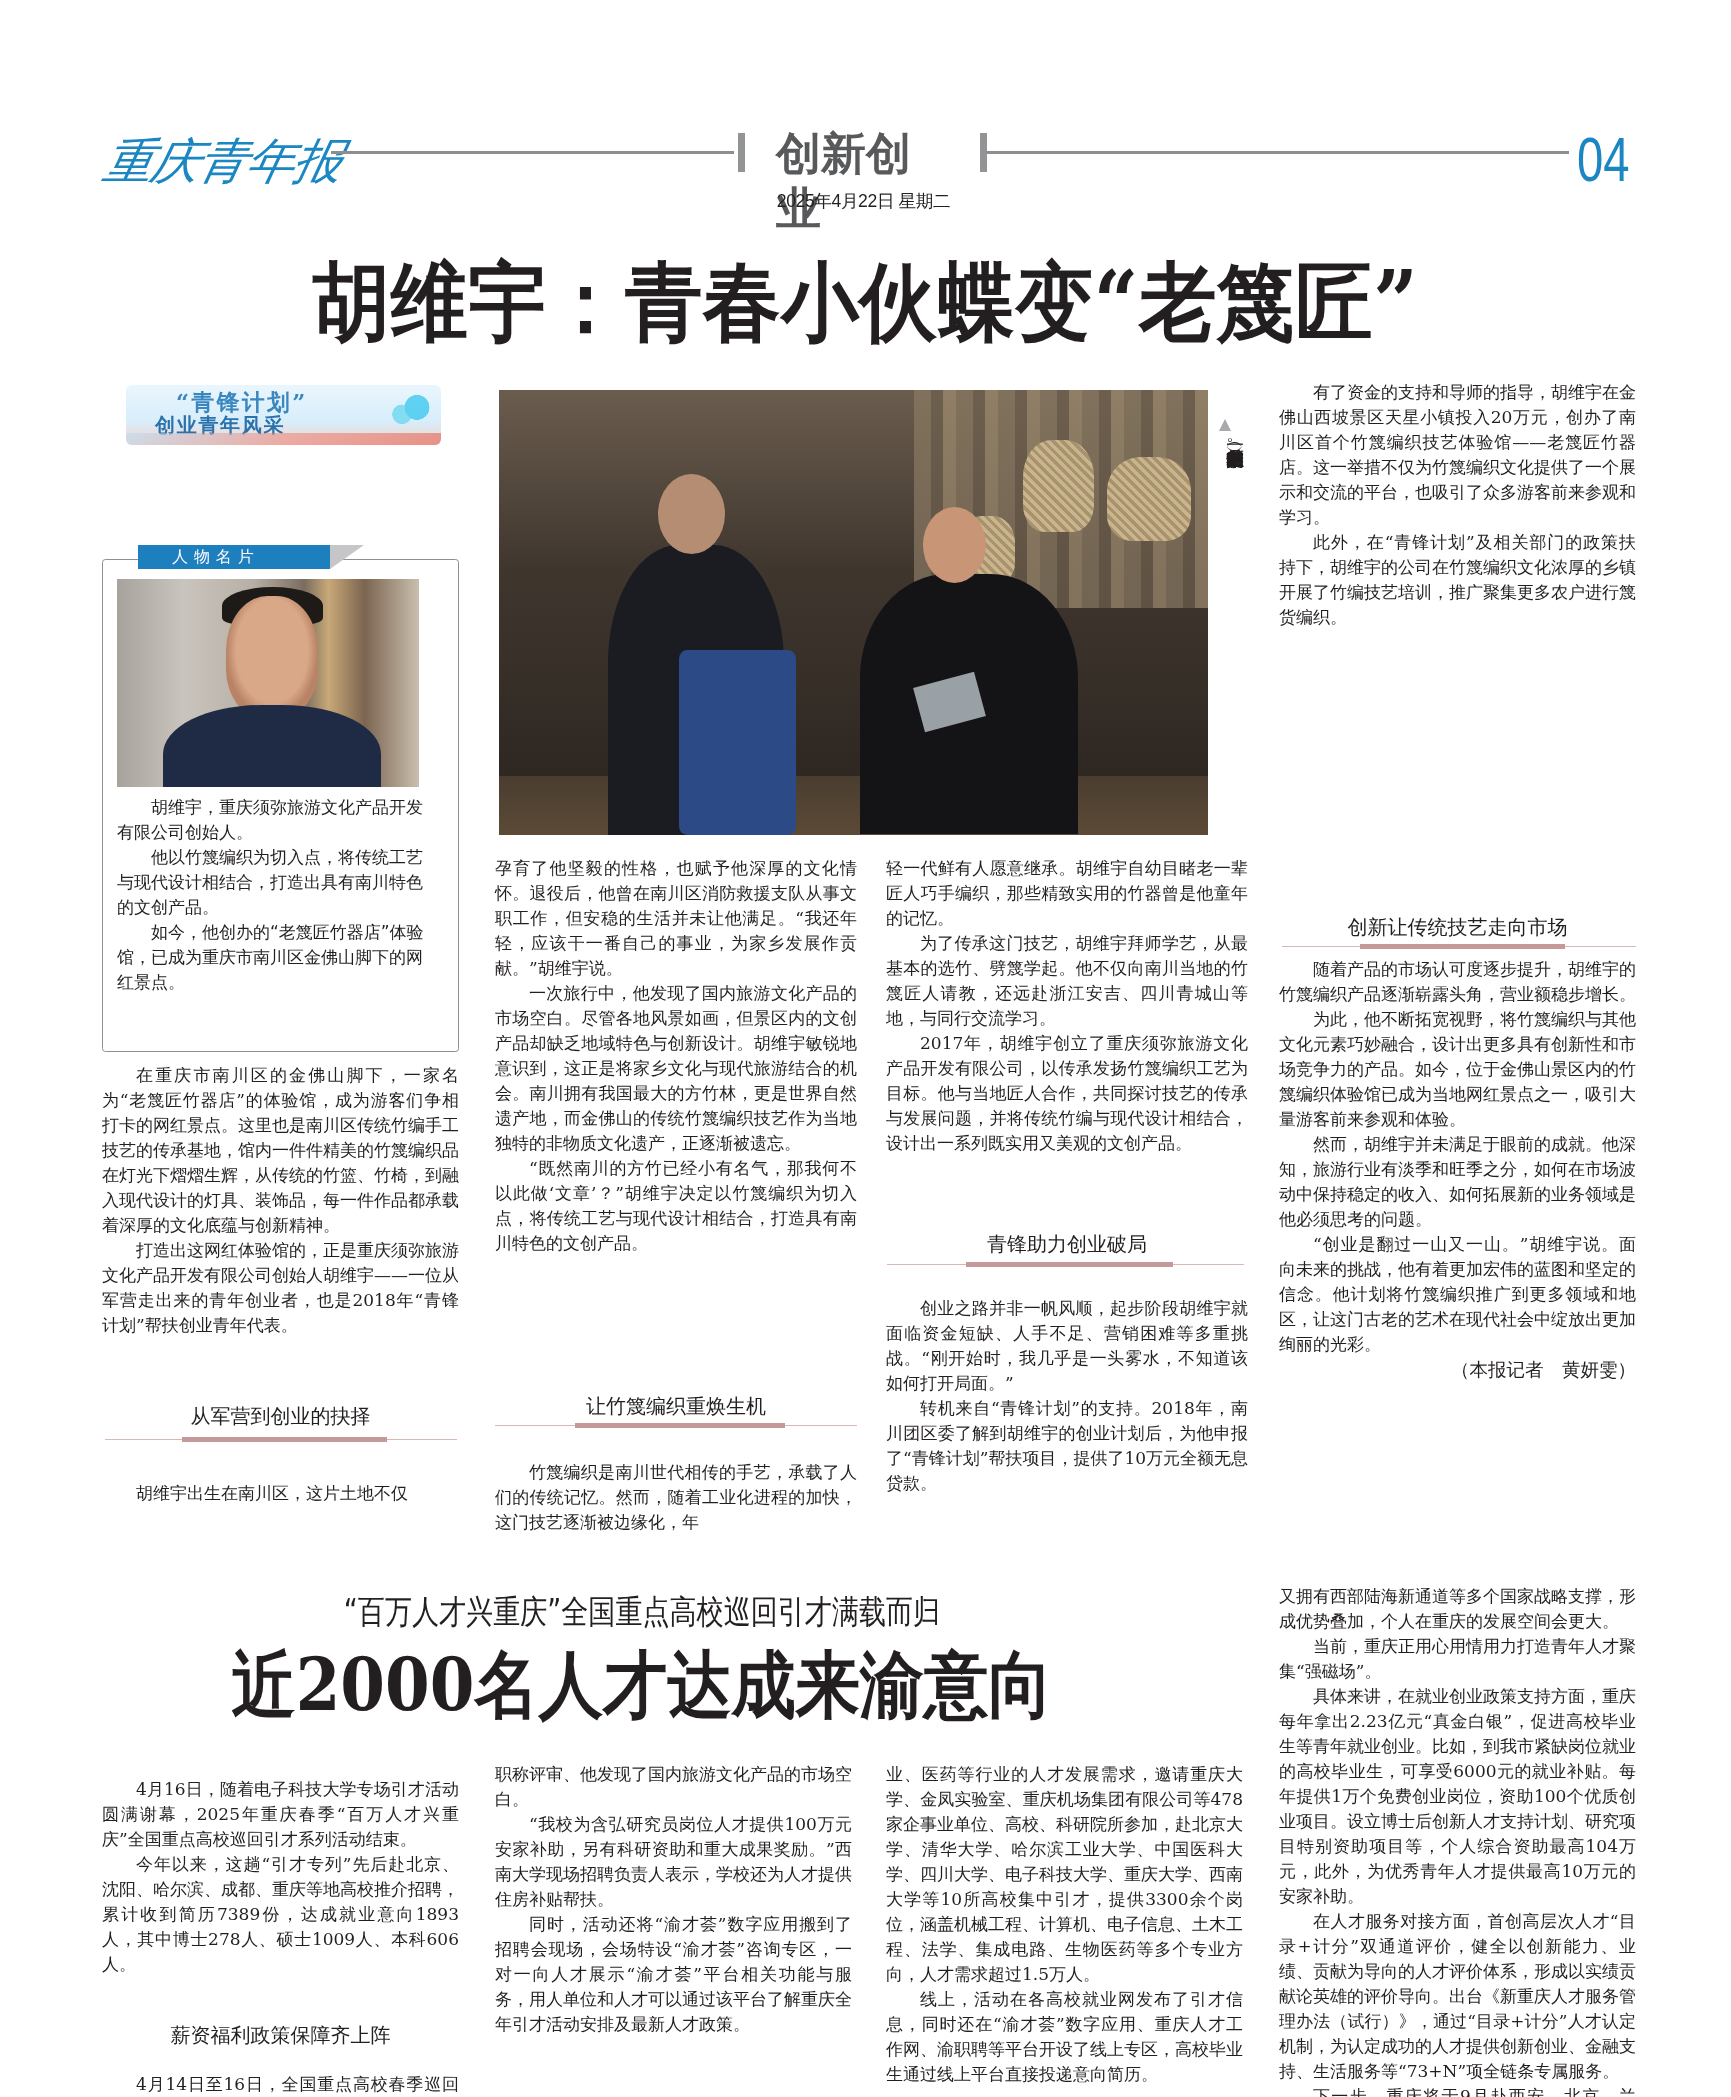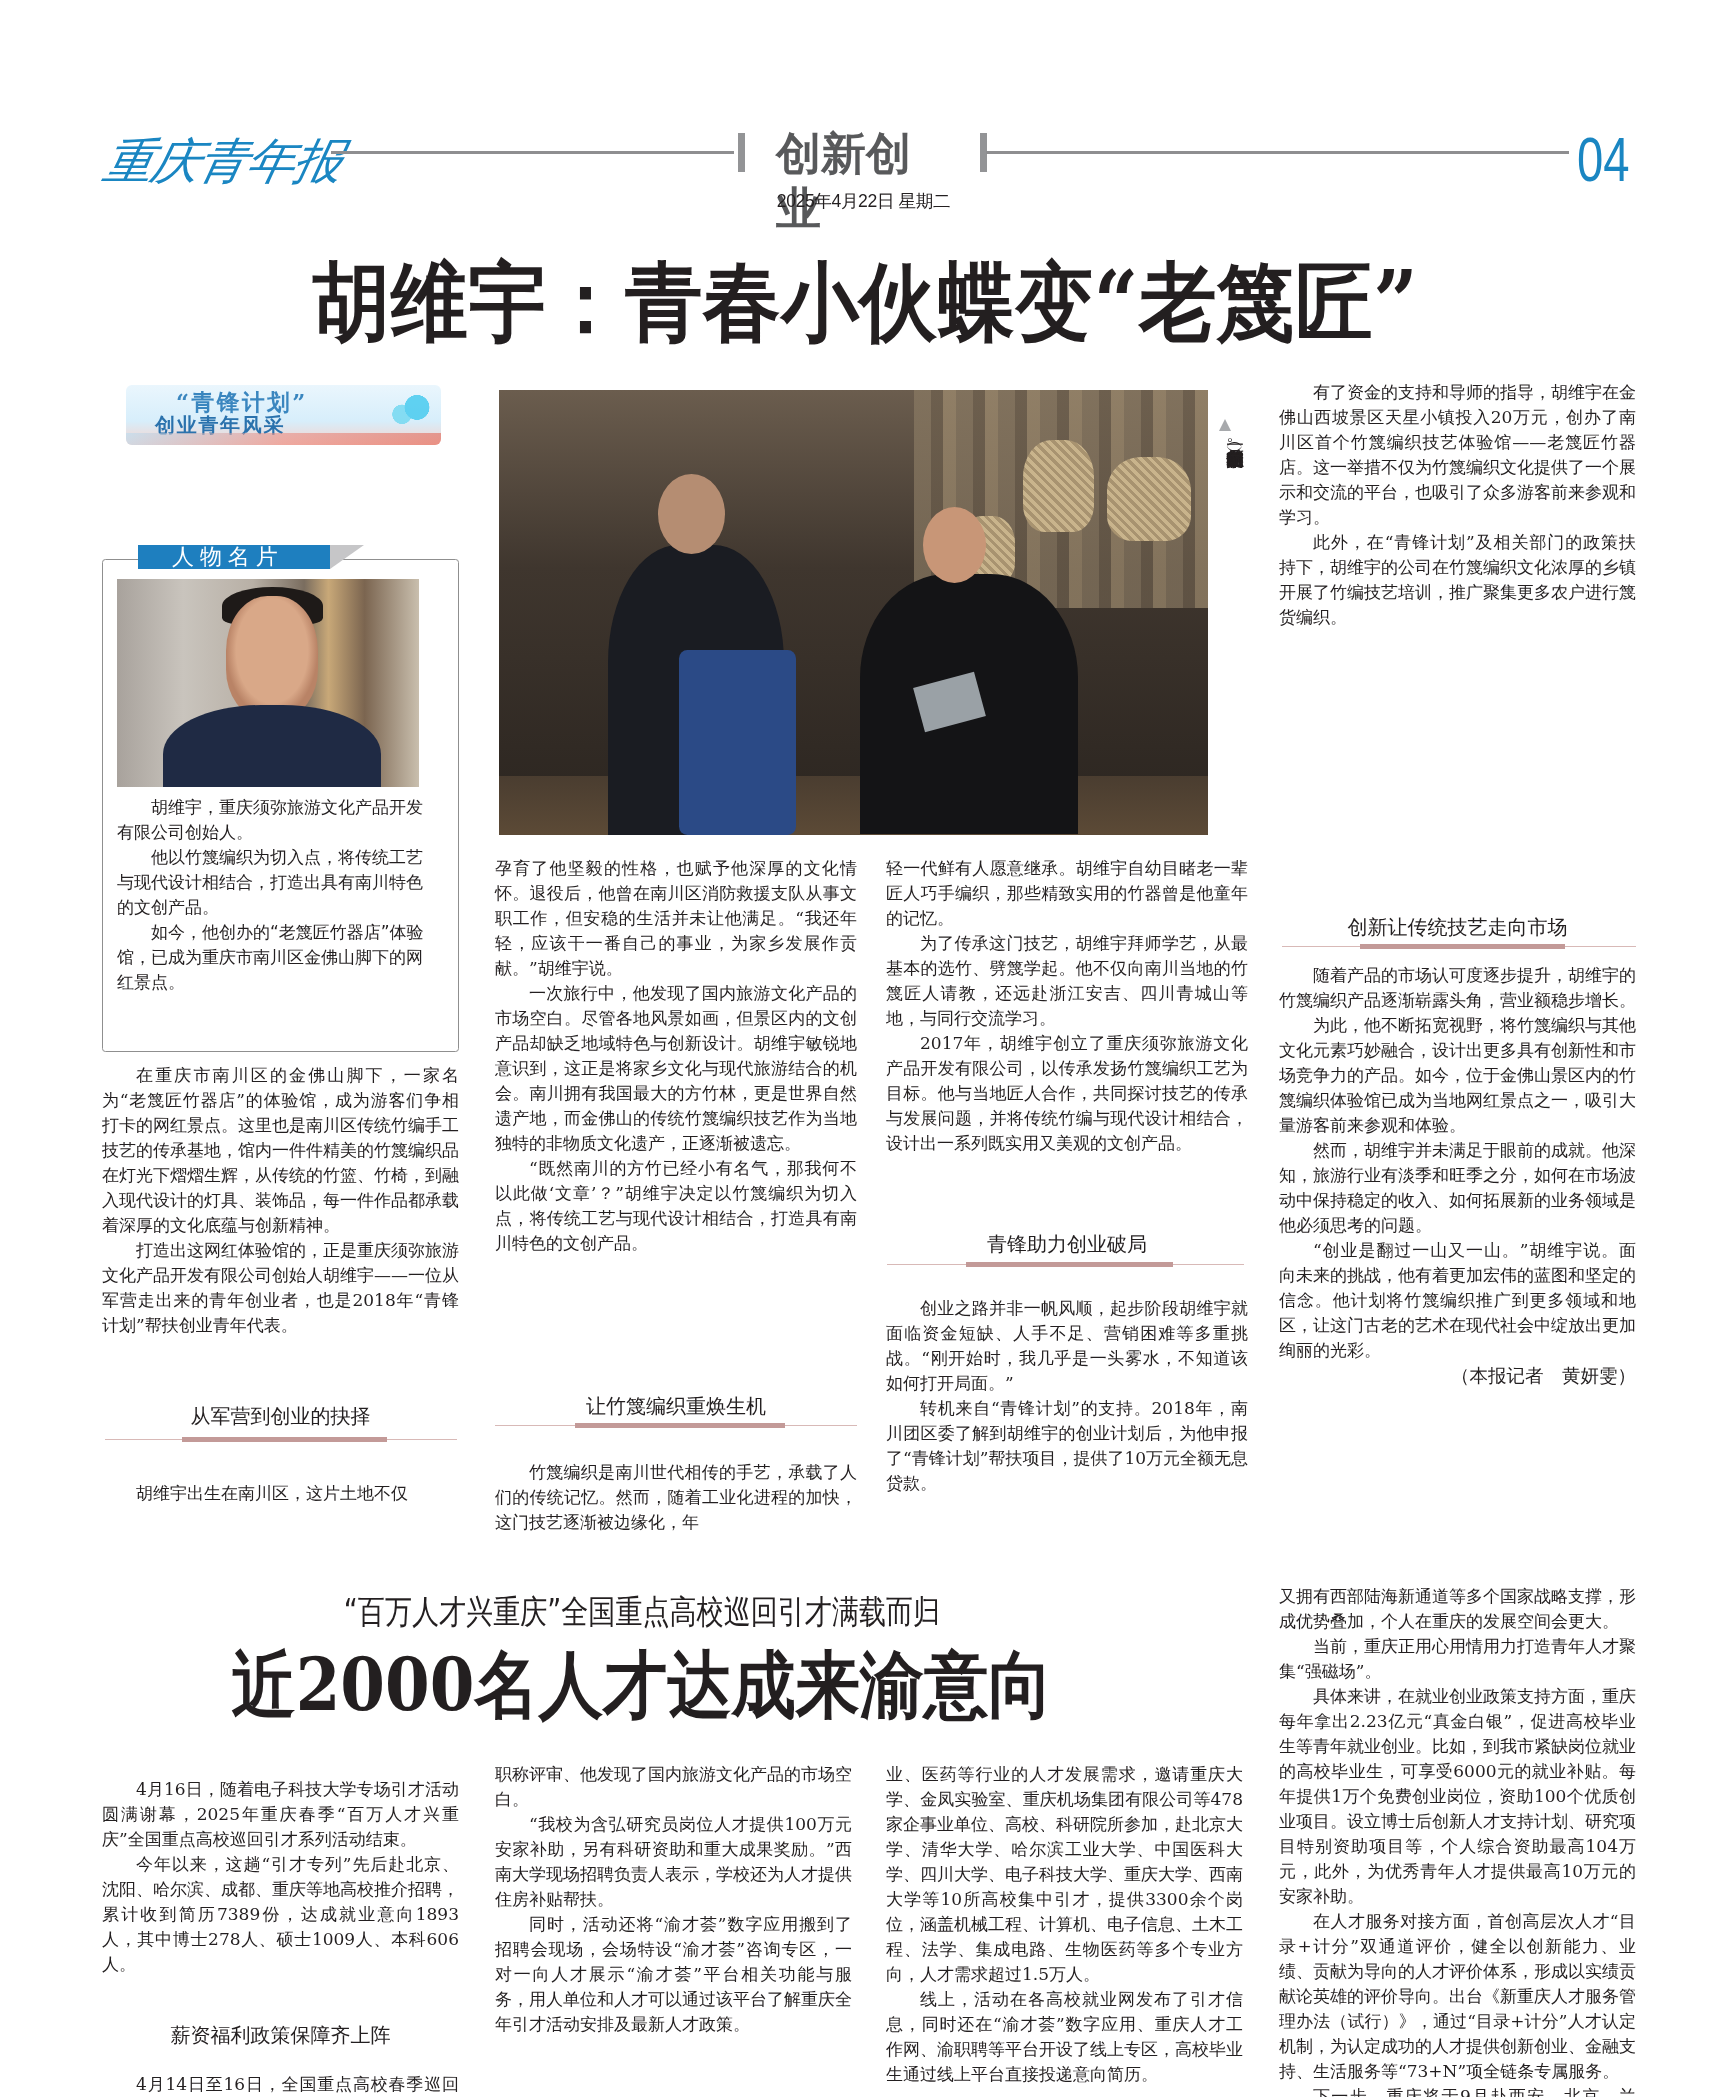--- a/index.html
+++ b/index.html
@@ -88,21 +88,21 @@
 <div class="abs headline">胡维宇：青春小伙蝶变“老篾匠”</div>
 
 <div class="abs banner">
   <div class="b1">“青锋计划”</div>
   <div class="b2">创业青年风采</div>
   <div class="fig"></div>
   <div class="swoosh"></div>
 </div>
 
 <div class="abs" style="left:102px;top:559px;width:357px;height:493px;border:0.8px solid #8f8f8f;border-radius:3.4px;box-sizing:border-box;"></div>
-<div class="abs" style="left:138px;top:545px;width:192px;height:24px;background:#1e7fbf;color:#fff;font-family:'DejaVu Sans',sans-serif;font-size:22px;letter-spacing:5.9px;line-height:24px;padding-left:34px;box-sizing:border-box;">人物名片</div>
+<div class="abs" style="left:138px;top:545px;width:192px;height:24px;background:#1e7fbf;color:#fff;font-family:'DejaVu Sans',sans-serif;font-size:16px;letter-spacing:5.9px;line-height:24px;padding-left:34px;box-sizing:border-box;">人物名片</div>
 <div class="abs" style="left:330px;top:545px;width:0;height:0;border-left:34px solid #c6c6c8;border-bottom:24px solid transparent;"></div>
 <div class="abs portrait" style="top:579px;left:117px;width:302px;height:208px;">
   <div class="hair"></div>
   <div class="head"></div>
   <div class="body"></div>
 </div>
 <div class="abs profile-text" style="top:795px;">
   <p>胡维宇，重庆须弥旅游文化产品开发有限公司创始人。</p>
   <p>他以竹篾编织为切入点，将传统工艺与现代设计相结合，打造出具有南川特色的文创产品。</p>
   <p>如今，他创办的“老篾匠竹器店”体验馆，已成为重庆市南川区金佛山脚下的网红景点。</p>
@@ -169,21 +169,21 @@
 </div>
 
 <div class="abs col" style="left:1279px;top:380px;width:357px;">
   <p>有了资金的支持和导师的指导，胡维宇在金佛山西坡景区天星小镇投入20万元，创办了南川区首个竹篾编织技艺体验馆——老篾匠竹器店。这一举措不仅为竹篾编织文化提供了一个展示和交流的平台，也吸引了众多游客前来参观和学习。</p>
   <p>此外，在“青锋计划”及相关部门的政策扶持下，胡维宇的公司在竹篾编织文化浓厚的乡镇开展了竹编技艺培训，推广聚集更多农户进行篾货编织。</p>
 </div>
 <div class="abs subhead" style="left:1279px;top:914px;width:357px;">创新让传统技艺走向市场</div>
 <div class="abs subrule" style="left:1282px;top:946px;width:354px;">
     <div class="thick"></div>
   </div>
-<div class="abs col" style="left:1279px;top:935px;width:357px;margin-top:28px;">
+<div class="abs col" style="left:1279px;top:935px;width:357px;margin-top:22px;">
   <p>随着产品的市场认可度逐步提升，胡维宇的竹篾编织产品逐渐崭露头角，营业额稳步增长。</p>
   <p>为此，他不断拓宽视野，将竹篾编织与其他文化元素巧妙融合，设计出更多具有创新性和市场竞争力的产品。如今，位于金佛山景区内的竹篾编织体验馆已成为当地网红景点之一，吸引大量游客前来参观和体验。</p>
   <p>然而，胡维宇并未满足于眼前的成就。他深知，旅游行业有淡季和旺季之分，如何在市场波动中保持稳定的收入、如何拓展新的业务领域是他必须思考的问题。</p>
   <p>“创业是翻过一山又一山。”胡维宇说。面向未来的挑战，他有着更加宏伟的蓝图和坚定的信念。他计划将竹篾编织推广到更多领域和地区，让这门古老的艺术在现代社会中绽放出更加绚丽的光彩。</p>
   <div class="byline">（本报记者　黄妍雯）</div>
 </div>
 
 <div class="abs kicker" style="width:1284px;">“百万人才兴重庆”全国重点高校巡回引才满载而归</div>
 <div class="abs headline2">近2000名人才达成来渝意向</div>
 

